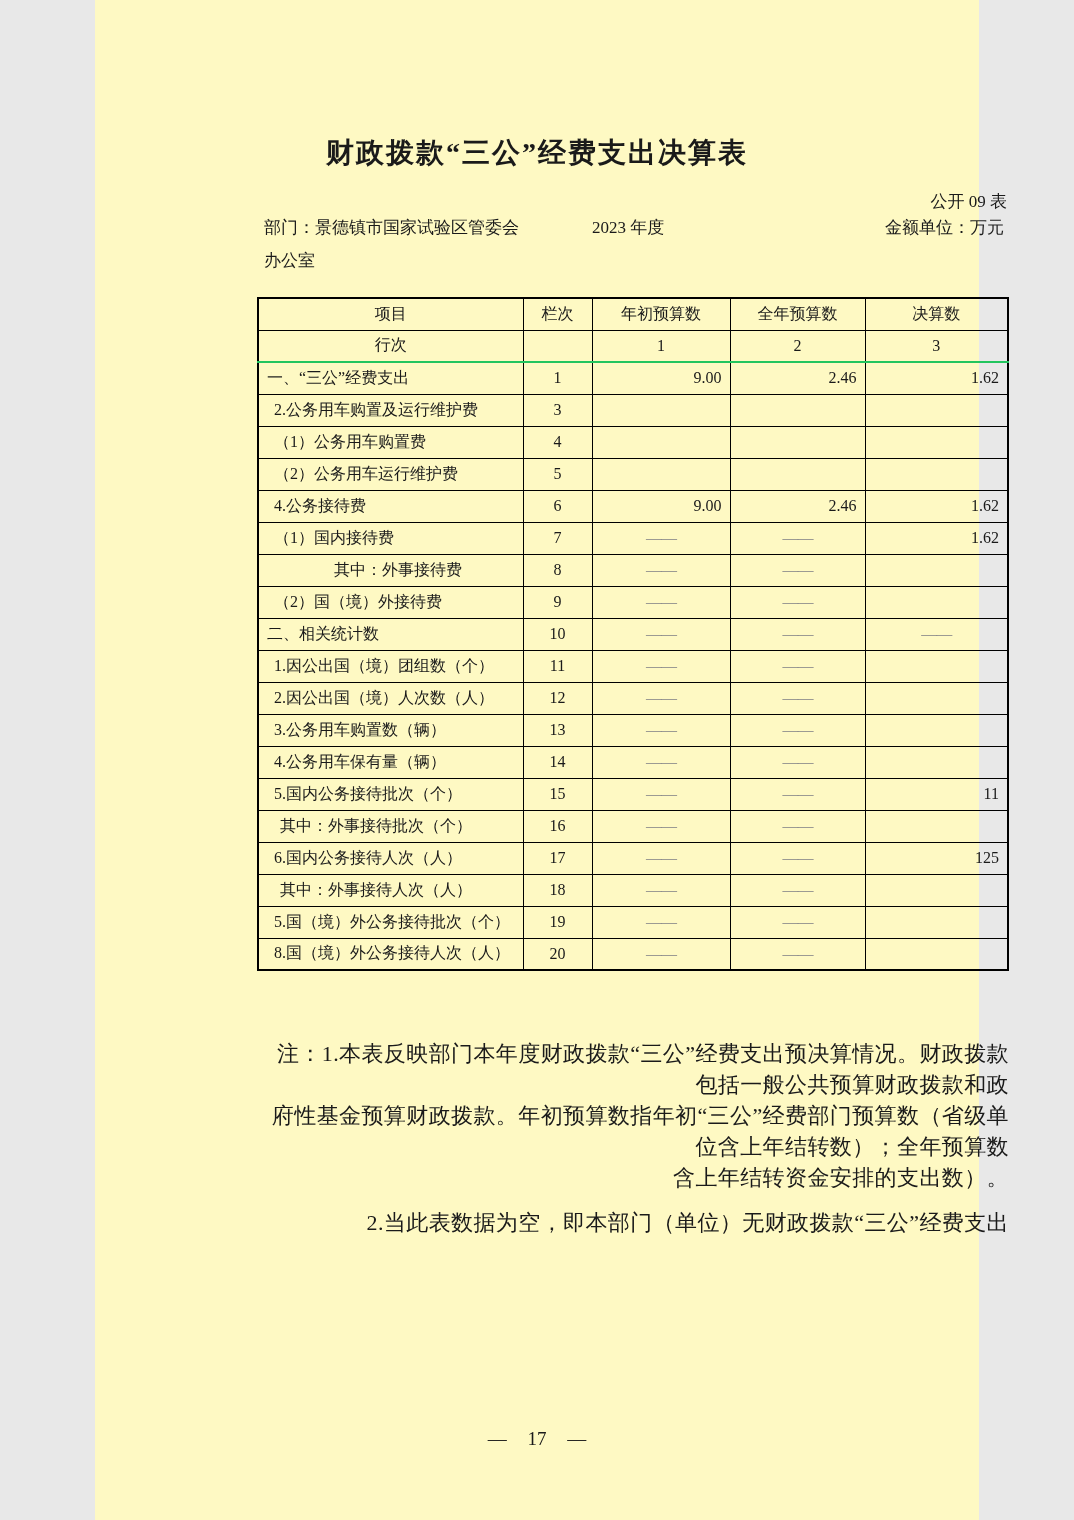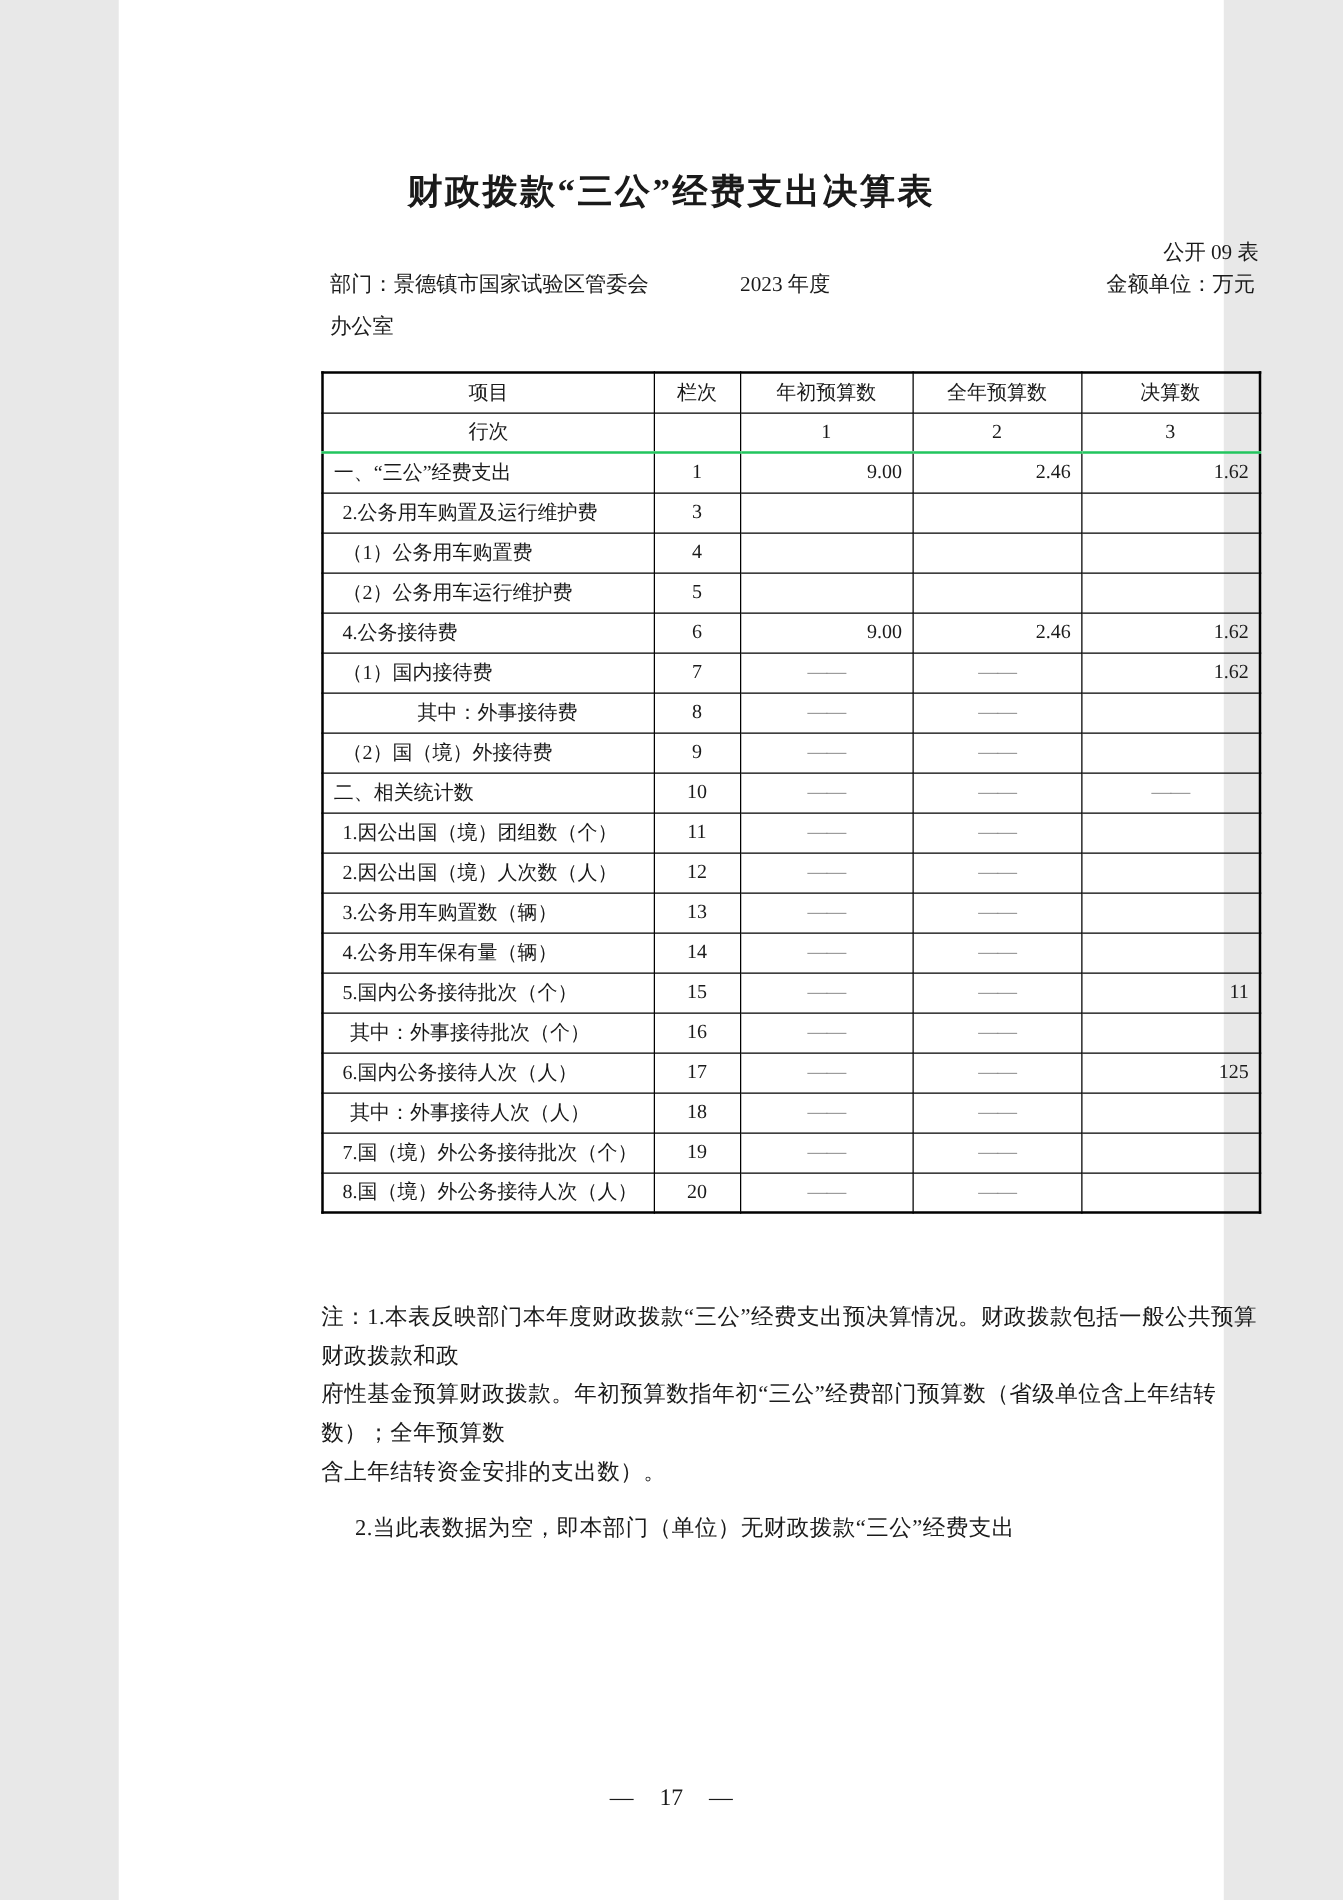--- a/index.html
+++ b/index.html
@@ -2,21 +2,21 @@
 <html><head>
 <meta charset="utf-8">
 <style>
   * { margin: 0; padding: 0; box-sizing: border-box; }
   html, body { background: #e8e8e8; }
   .page {
     position: relative;
     width: 884px;
     height: 1520px;
     margin: 0 auto;
-    background: #ffffff;
+    background: #fef9c3;
     color: #1a1a1a;
     font-family: "Liberation Serif", "DejaVu Serif", serif;
   }
   .doc-title {
     position: absolute;
     top: 134px;
     left: 0;
     width: 100%;
     text-align: center;
     font-size: 28px;
@@ -82,22 +82,23 @@
   .ind-0 { padding-left: 8px; }
   .ind-1 { padding-left: 15px; }
   .ind-2 { padding-left: 21px; }
   .ind-3 { padding-left: 15px; }
   .ind-4 { padding-left: 75px; }
   .notes {
     position: absolute;
     top: 1038px;
     left: 162px;
     width: 752px;
-    font-size: 18px;
+    font-size: 22px;
     letter-spacing: 0.4px;
+    text-align: right;
   }
   .notes .note-line { display: block; line-height: 31px; }
   .notes .note2 { display: block; line-height: 31px; margin-top: 14px; padding-left: 27px; }
   .page-number {
     position: absolute;
     top: 1428px;
     left: 0;
     width: 100%;
     text-align: center;
     font-size: 19px;
@@ -260,21 +261,21 @@
             <td class="c-num">125</td>
           </tr>
           <tr>
             <td class="c-item ind-2">其中：外事接待人次（人）</td>
             <td class="c-center">18</td>
             <td class="c-dash">——</td>
             <td class="c-dash">——</td>
             <td></td>
           </tr>
           <tr>
-            <td class="c-item ind-1">7.国（境）外公务接待批次（个）</td>
+            <td class="c-item ind-1">5.国（境）外公务接待批次（个）</td>
             <td class="c-center">19</td>
             <td class="c-dash">——</td>
             <td class="c-dash">——</td>
             <td></td>
           </tr>
           <tr>
             <td class="c-item ind-1">8.国（境）外公务接待人次（人）</td>
             <td class="c-center">20</td>
             <td class="c-dash">——</td>
             <td class="c-dash">——</td>

